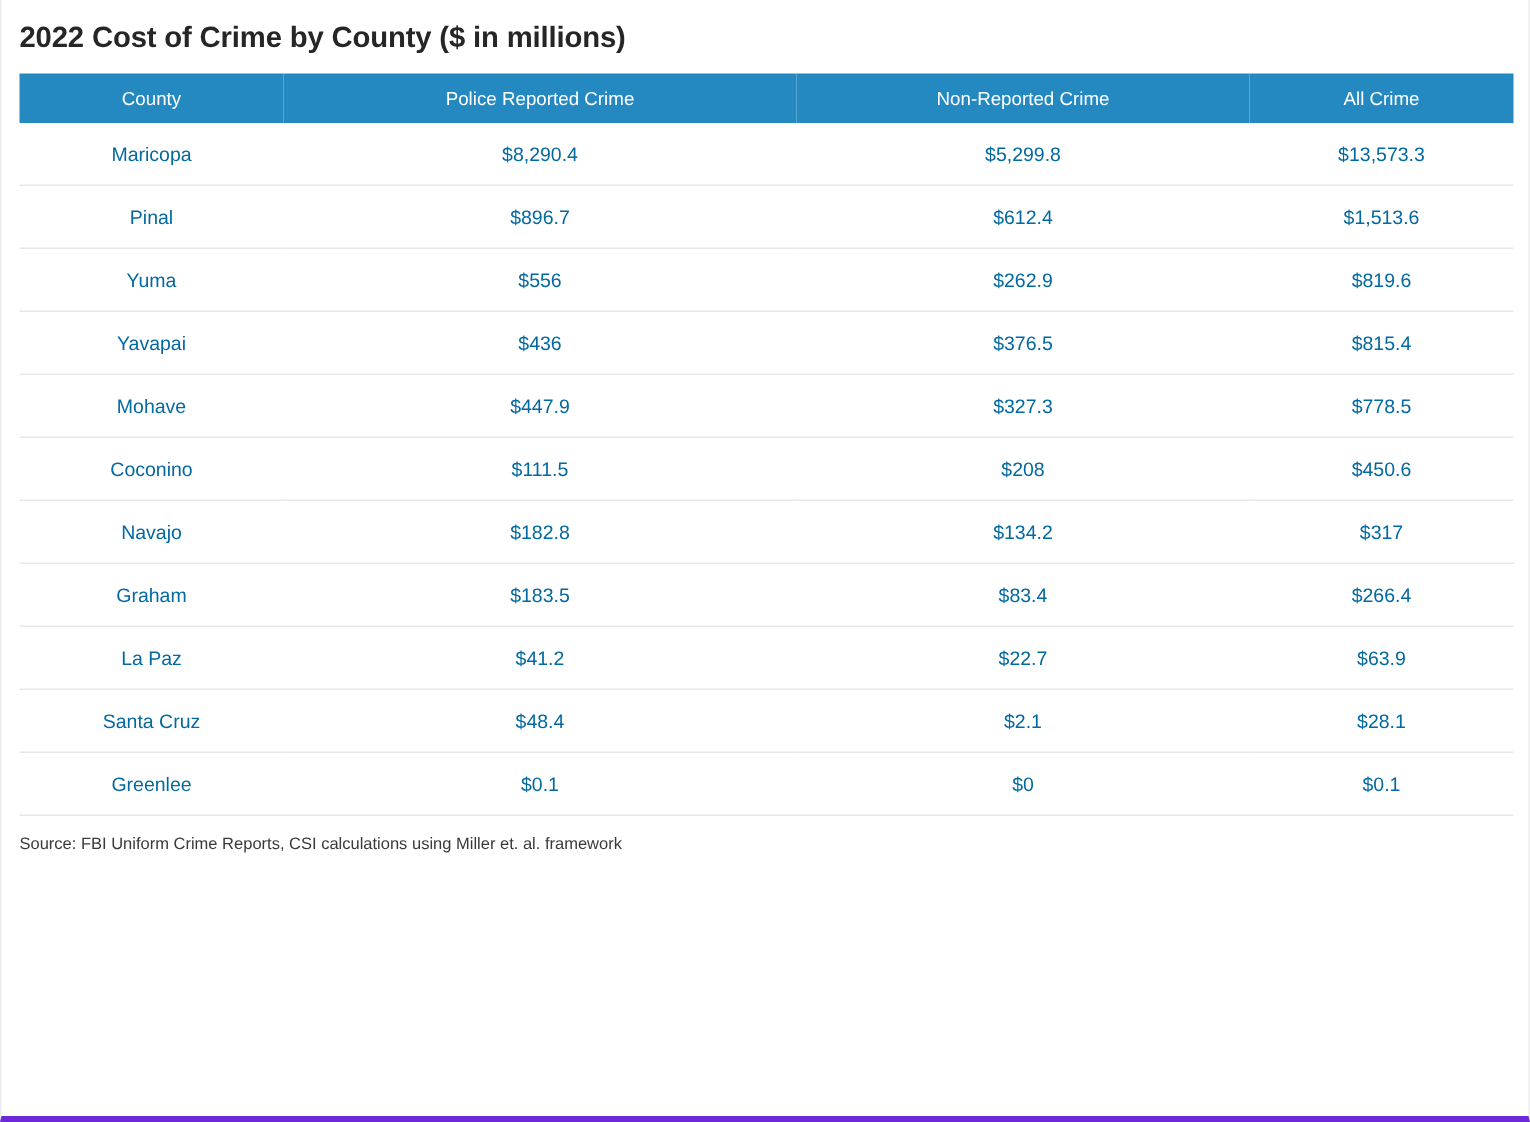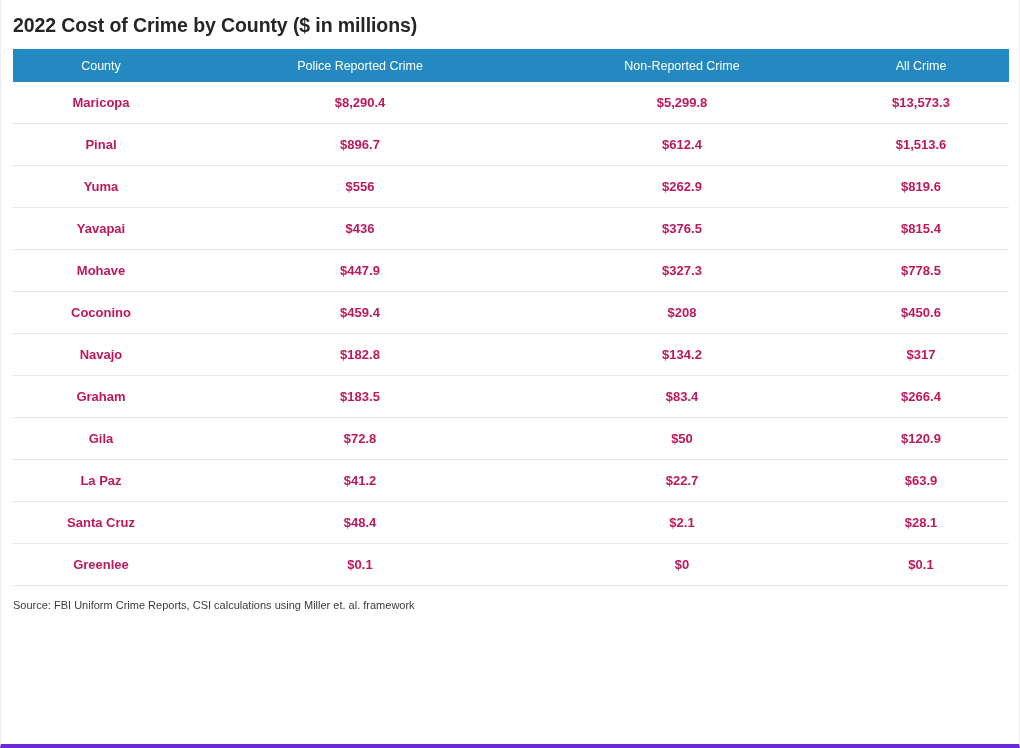--- a/index.html
+++ b/index.html
@@ -60,22 +60,22 @@
   }
   th.col-county   { width: 176px; }
   th.col-police   { width: 342px; }
   th.col-nonrep   { width: 302px; }
   th.col-all      { width: 176px; }
 
   table.crime-table tbody td {
     height: 41px;
     padding: 0;
     font-size: 13px;
-    font-weight: bold;
-    color: #be185d;
+    font-weight: normal;
+    color: #0369a1;
     text-align: center;
     vertical-align: middle;
     border-bottom: 1px solid #e8e8e8;
     white-space: nowrap;
   }
   table.crime-table tbody tr:first-child td {
     border-top: none;
   }
   .source-row {
     box-sizing: border-box;
@@ -131,41 +131,35 @@
             <td class="col-all_crime">$815.4</td>
           </tr>
           <tr>
             <td class="col-county">Mohave</td>
             <td class="col-police_reported">$447.9</td>
             <td class="col-non_reported">$327.3</td>
             <td class="col-all_crime">$778.5</td>
           </tr>
           <tr>
             <td class="col-county">Coconino</td>
-            <td class="col-police_reported">$459.4</td>
+            <td class="col-police_reported">$111.5</td>
             <td class="col-non_reported">$208</td>
             <td class="col-all_crime">$450.6</td>
           </tr>
           <tr>
             <td class="col-county">Navajo</td>
             <td class="col-police_reported">$182.8</td>
             <td class="col-non_reported">$134.2</td>
             <td class="col-all_crime">$317</td>
           </tr>
           <tr>
             <td class="col-county">Graham</td>
             <td class="col-police_reported">$183.5</td>
             <td class="col-non_reported">$83.4</td>
             <td class="col-all_crime">$266.4</td>
-          </tr>
-          <tr>
-            <td class="col-county">Gila</td>
-            <td class="col-police_reported">$72.8</td>
-            <td class="col-non_reported">$50</td>
-            <td class="col-all_crime">$120.9</td>
           </tr>
           <tr>
             <td class="col-county">La Paz</td>
             <td class="col-police_reported">$41.2</td>
             <td class="col-non_reported">$22.7</td>
             <td class="col-all_crime">$63.9</td>
           </tr>
           <tr>
             <td class="col-county">Santa Cruz</td>
             <td class="col-police_reported">$48.4</td>

